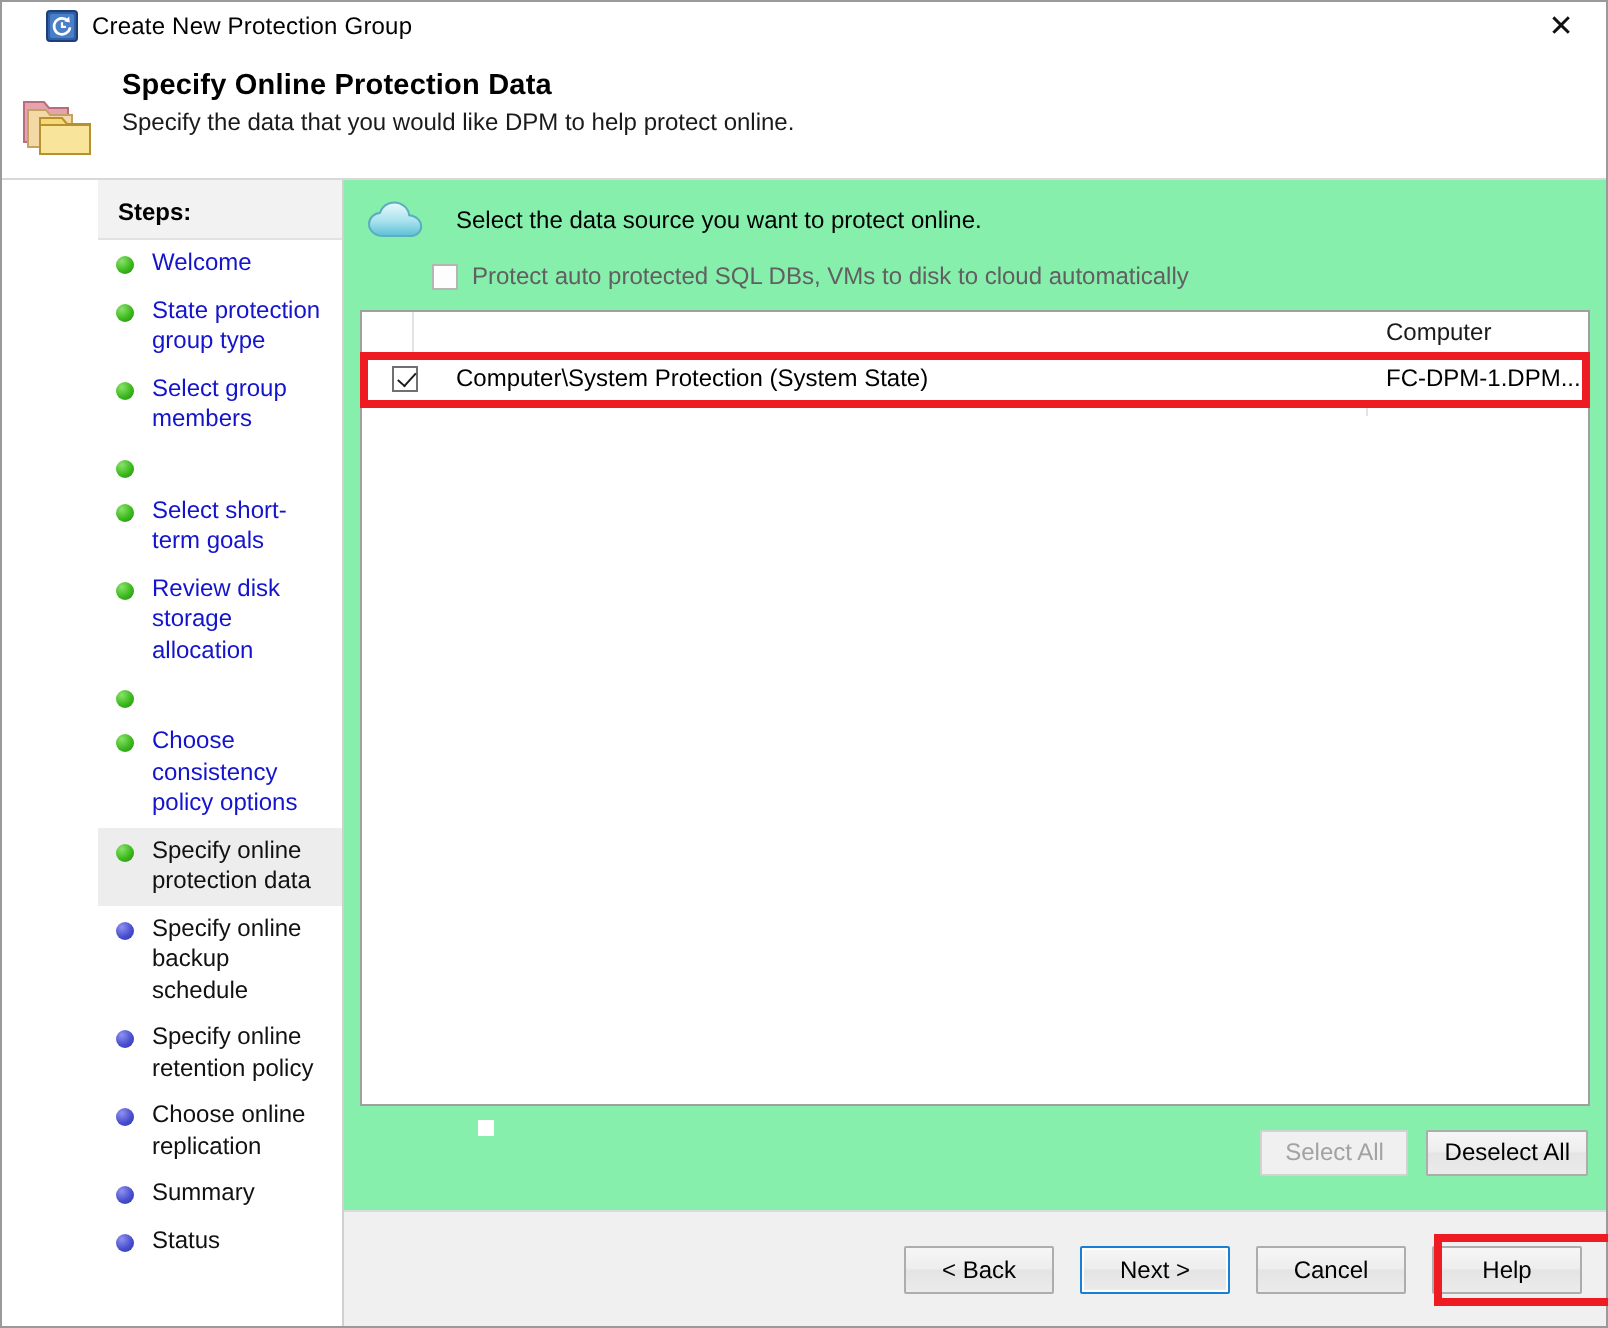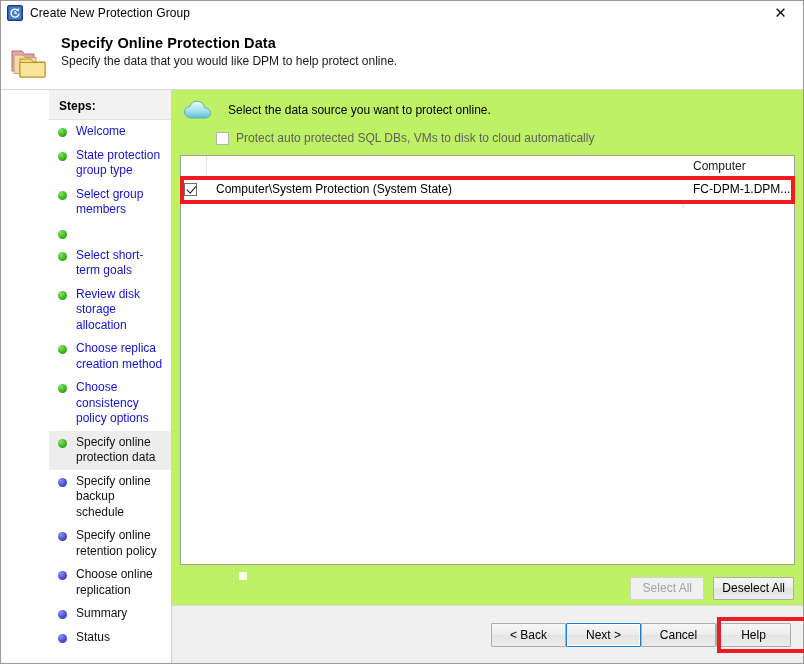--- a/index.html
+++ b/index.html
@@ -28,20 +28,21 @@
   }
 
   
   #titlebar {
     height: 24px;
     background: #ffffff;
     display: flex;
     align-items: center;
     flex: none;
     position: relative;
+    padding-left: 16px;
   }
   #title-icon {
     width: 16px;
     height: 16px;
     margin-left: 6px;
     margin-right: 7px;
     flex: none;
     position: relative;
   }
   #title-text {
@@ -154,25 +155,26 @@
     color: #1414cc;
   }
   .step.active .label,
   .step.future .label {
     color: #111111;
   }
 
   
   #main {
     flex: 1;
-    background: #bef264;
+    background: #86efac;
     display: flex;
     flex-direction: column;
     min-width: 0;
     position: relative;
+    gap: 12px;
   }
   #main-inner {
     flex: 1;
     padding: 8px 8px 0 8px;
     box-sizing: border-box;
     display: flex;
     flex-direction: column;
     min-height: 0;
   }
 
@@ -281,20 +283,21 @@
     flex: 1;
     min-height: 0;
     overflow: hidden;
   }
   .lrow {
     display: flex;
     height: 24px;
     align-items: flex-end;
     box-sizing: border-box;
     background: #ffffff;
+    padding-left: 12px;
   }
   .lrow .rcell {
     font-size: 12px;
     color: #000;
     display: flex;
     align-items: center;
     box-sizing: border-box;
     height: 100%;
   }
   .rc-check {
@@ -385,20 +388,21 @@
     display: flex;
     align-items: center;
     justify-content: flex-end;
     padding-right: 12px;
     box-sizing: border-box;
     position: relative;
   }
   #footer .btn {
     min-width: 75px;
     height: 24px;
+    margin-left: 13px;
   }
   #next-highlight {
     position: absolute;
     left: 545px;
     top: 11px;
     width: 98px;
     height: 36px;
     border: 4px solid #ee1b22;
     box-sizing: border-box;
     pointer-events: none;
@@ -464,21 +468,20 @@
           <div class="step">
             <span class="bullet done"></span>
             <span class="label">Select short-term goals</span>
           </div>
           <div class="step">
             <span class="bullet done"></span>
             <span class="label">Review disk storage allocation</span>
           </div>
           <div class="step">
             <span class="bullet done"></span>
-            <span class="label">Choose replica creation method</span>
           </div>
           <div class="step">
             <span class="bullet done"></span>
             <span class="label">Choose consistency policy options</span>
           </div>
           <div class="step active">
             <span class="bullet done"></span>
             <span class="label">Specify online protection data</span>
           </div>
           <div class="step future">

